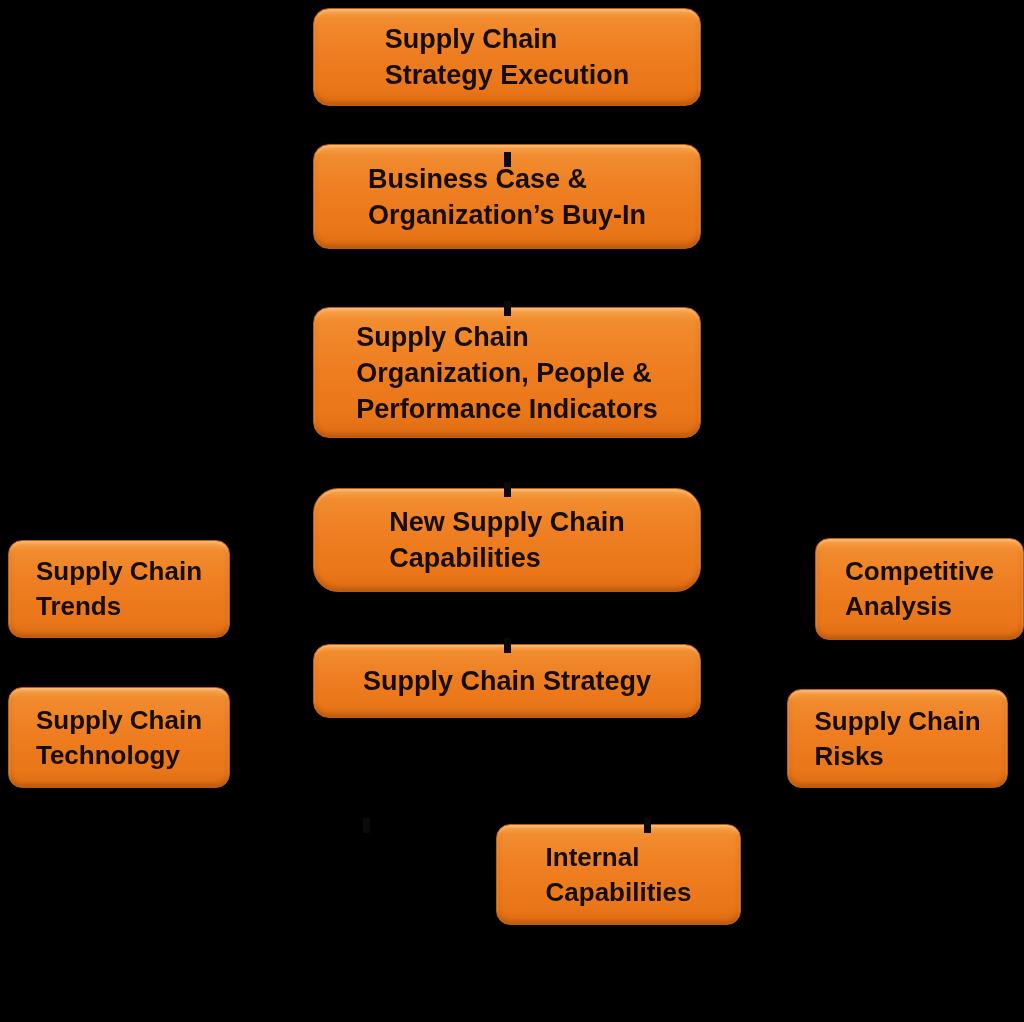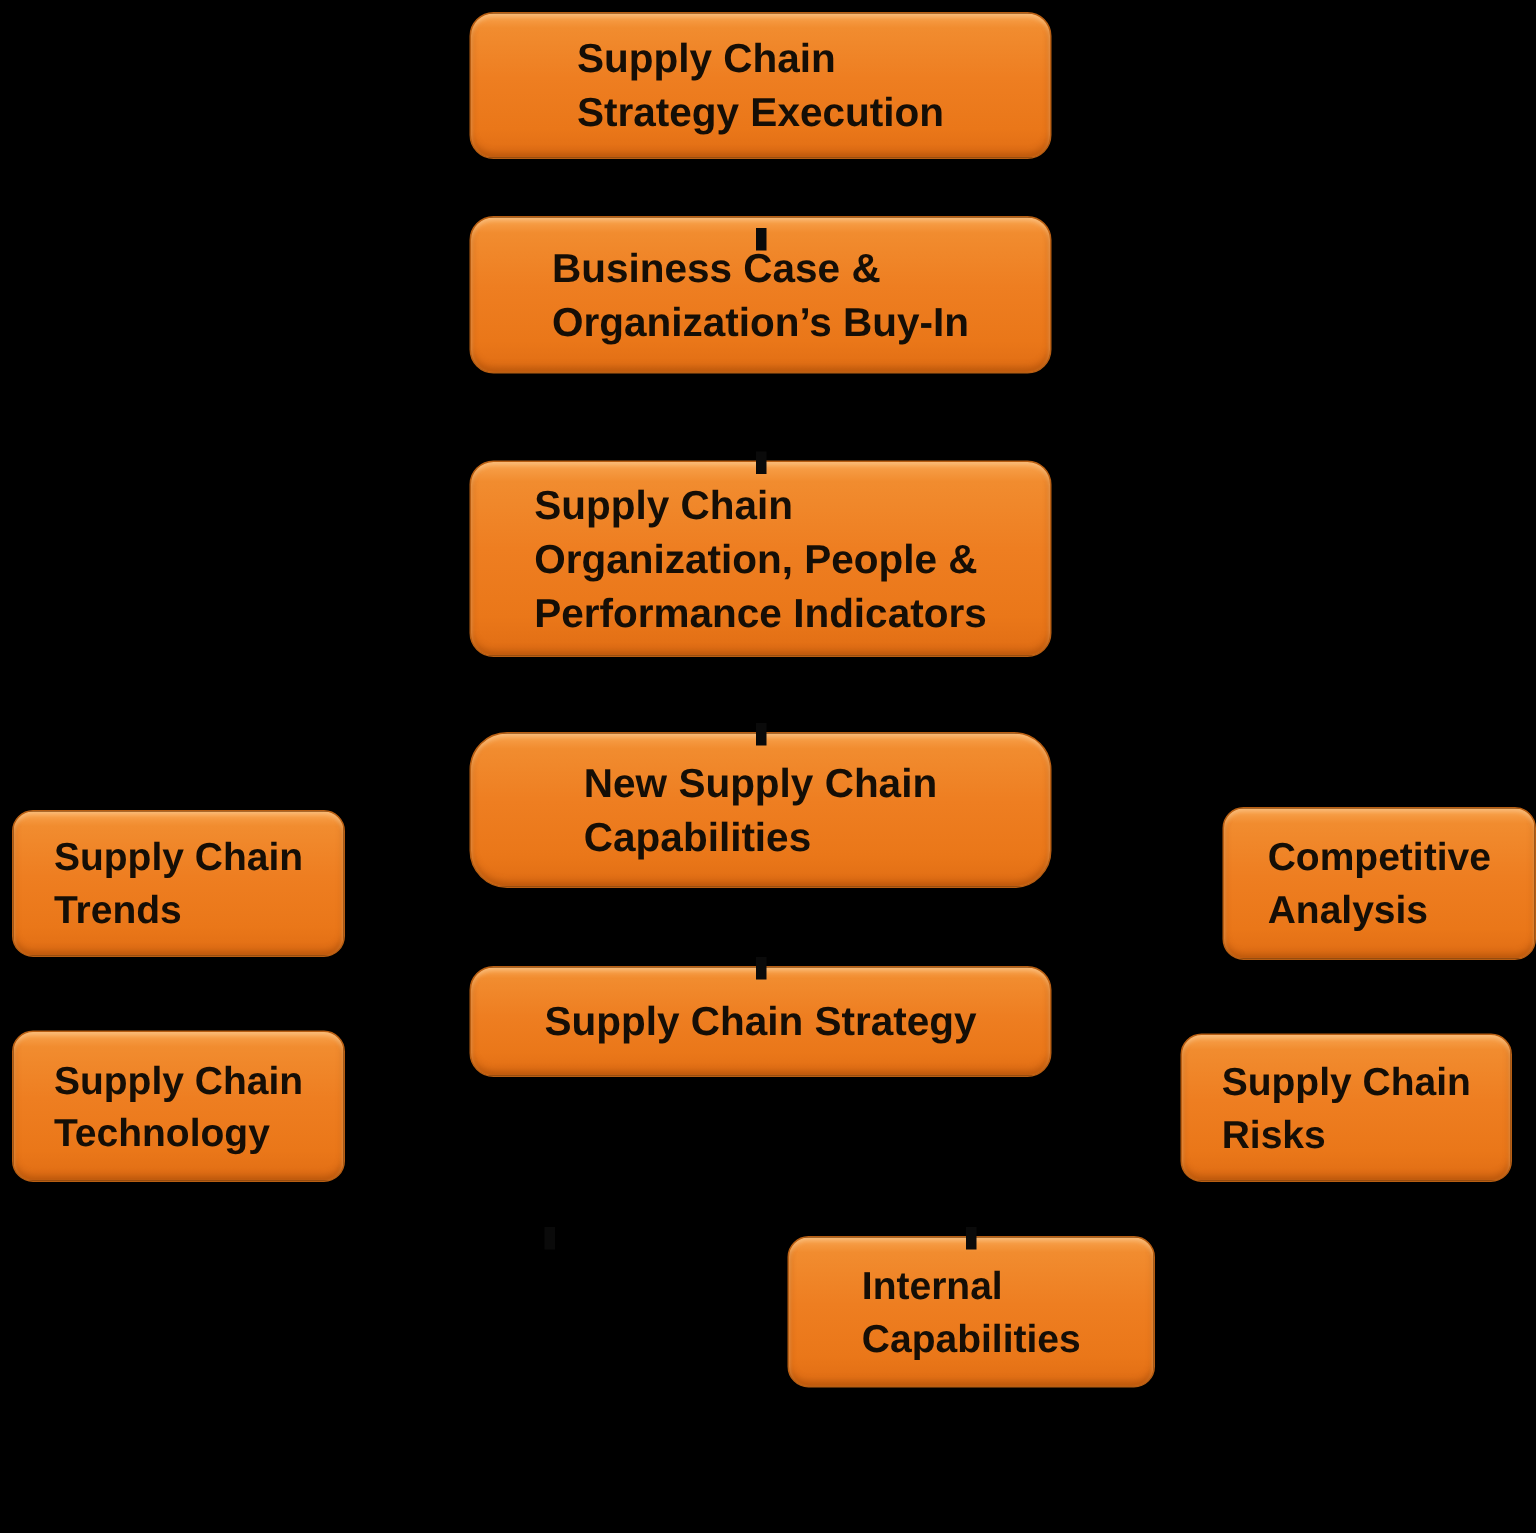--- a/index.html
+++ b/index.html
@@ -64,21 +64,21 @@
   #n3  { left: 313px; top: 488px; width: 388px; height: 104px; border-radius: 25px; }
   #n4  { left: 313px; top: 644px; width: 388px; height: 74px;  }
   
   #n5  { left: 8px;   top: 540px; width: 222px; height: 98px;  }
   #n6  { left: 8px;   top: 687px; width: 222px; height: 101px; }
   
   #n7  { left: 782px; top: 538px; width: 209px; height: 102px; margin-left: 33px; }
   #n8  { left: 787px; top: 689px; width: 221px; height: 99px;  }
   
   #n9  { left: 243px; top: 824px; width: 247px; height: 102px; }
-  #n10 { left: 525px; top: 824px; width: 245px; height: 101px; }
+  #n10 { left: 496px; top: 824px; width: 245px; height: 101px; }
   
   #s1 { left: 504px; top: 152px; }
   #s2 { left: 504px; top: 301px; }
   #s3 { left: 504px; top: 482px; }
   #s4 { left: 504px; top: 638px; }
   #s5 { left: 363px; top: 818px; }
   #s6 { left: 644px; top: 818px; }
 </style>
 </head>
 <body>

